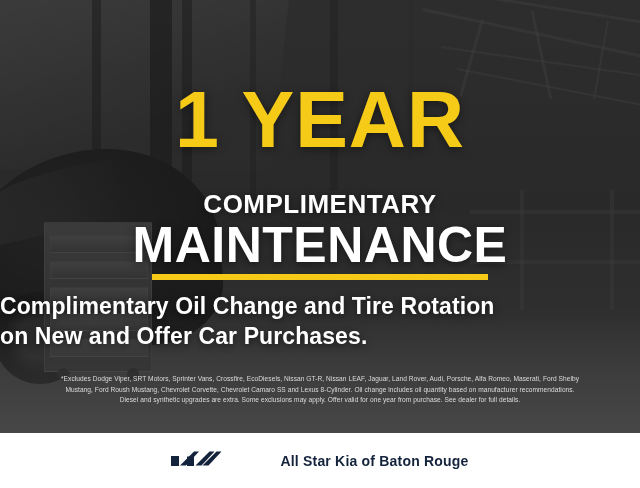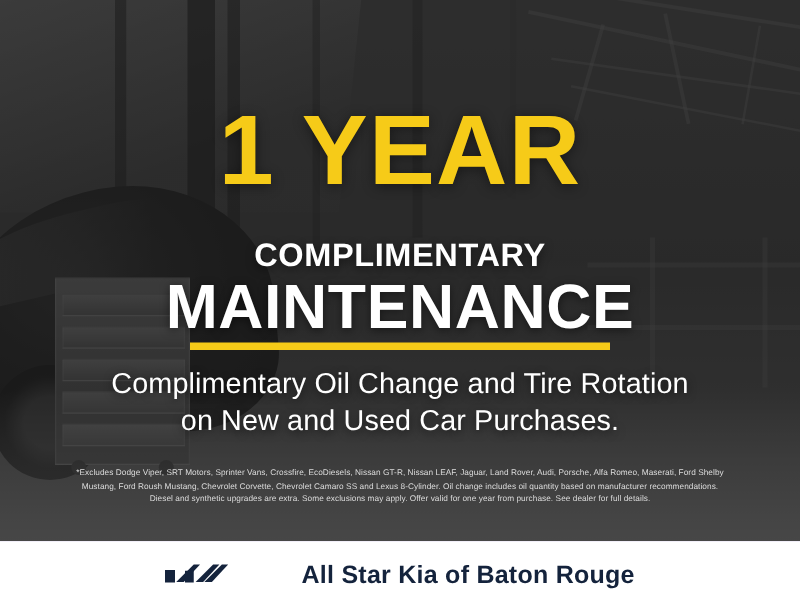--- a/index.html
+++ b/index.html
@@ -81,32 +81,32 @@
     color:#F6CB18;font-size:79px;line-height:.92;font-weight:700;letter-spacing:1px;
     text-shadow:0 2px 10px rgba(0,0,0,.45);}
 
   .sub1,.sub2{position:absolute;left:0;width:640px;text-align:center;color:#fff;
     font-weight:700;letter-spacing:.5px;text-shadow:0 2px 8px rgba(0,0,0,.5);}
   .sub1{top:191px;font-size:26px;line-height:1;}
   .sub2{top:220px;font-size:50px;line-height:1;}
 
   .rule{position:absolute;left:152px;top:274px;width:336px;height:6px;background:#F6CB18;}
 
-  .promo{position:absolute;left:0;top:291px;width:640px;text-align:center;color:#fff;
-    font-size:23px;line-height:1.32;font-weight:400;letter-spacing:.1px;
+  .promo{position:absolute;left:0;top:291px;width:640px;text-align:left;color:#fff;
+    font-size:23px;line-height:1.32;font-weight:700;letter-spacing:.1px;
     text-shadow:0 2px 7px rgba(0,0,0,.55);}
 
   .disclaimer{position:absolute;left:14px;top:374px;width:612px;text-align:center;
     color:#dcdcdc;font-size:6.6px;line-height:1.62;letter-spacing:.05px;}
 
   
   .footer{position:absolute;left:0;top:433px;width:640px;height:55px;background:#fff;
     display:flex;align-items:center;justify-content:center;gap:19px;}
   .kia-logo{display:block;}
-  .dealer{color:#14233c;font-size:20px;font-weight:700;letter-spacing:.2px;white-space:nowrap;margin-left:16px;}
+  .dealer{color:#14233c;font-size:14px;font-weight:700;letter-spacing:.2px;white-space:nowrap;margin-left:16px;}
 </style>
 </head>
 <body>
 
 <div class="ad">
 
   <div class="banner">
 
     <div class="photo">
       <div class="bg-base"></div>
@@ -155,21 +155,21 @@
       <div class="headline">1 YEAR</div>
 
       <div class="sub1">COMPLIMENTARY</div>
 
       <div class="sub2">MAINTENANCE</div>
 
       <div class="rule"></div>
 
       <div class="promo">
         <div>Complimentary Oil Change and Tire Rotation</div>
-        <div>on New and Used Car Purchases.</div>
+        <div>on New and Offer Car Purchases.</div>
       </div>
 
       <div class="disclaimer">
         <div>*Excludes Dodge Viper, SRT Motors, Sprinter Vans, Crossfire, EcoDiesels, Nissan GT-R, Nissan LEAF, Jaguar, Land Rover, Audi, Porsche, Alfa Romeo, Maserati, Ford Shelby</div>
         <div>Mustang, Ford Roush Mustang, Chevrolet Corvette, Chevrolet Camaro SS and Lexus 8-Cylinder. Oil change includes oil quantity based on manufacturer recommendations.</div>
         <div>Diesel and synthetic upgrades are extra. Some exclusions may apply. Offer valid for one year from purchase. See dealer for full details.</div>
       </div>
     </div>
   </div>
 

